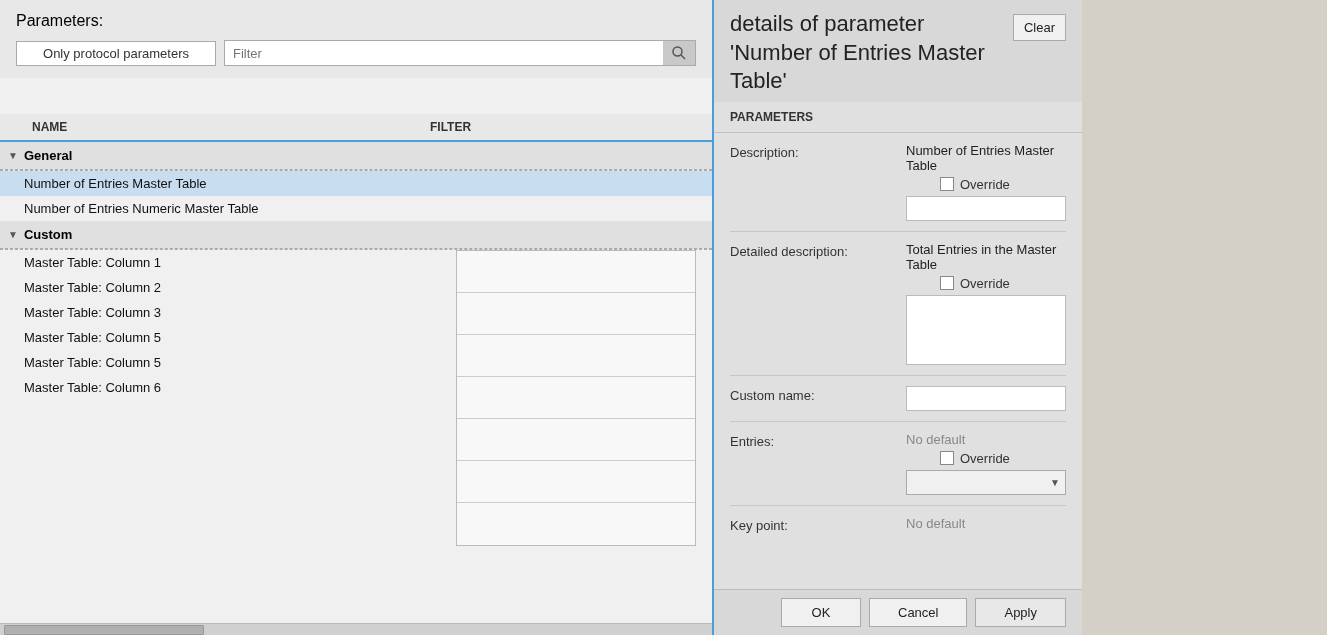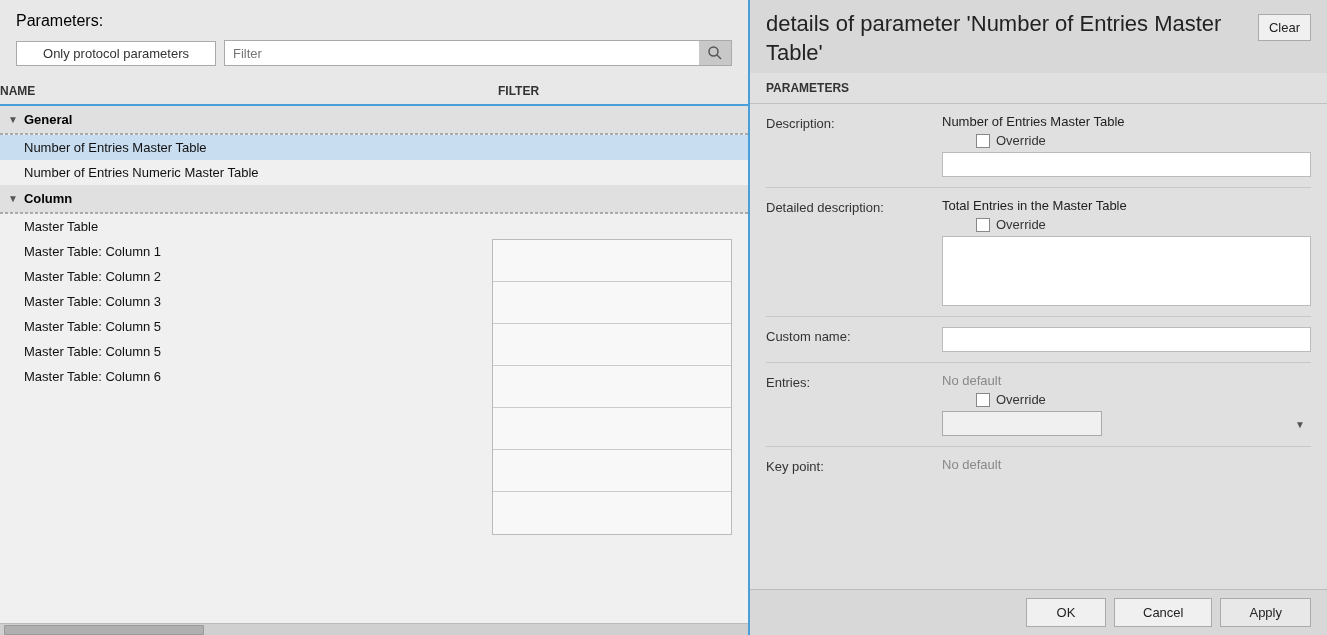--- a/index.html
+++ b/index.html
@@ -8,21 +8,21 @@
       font-size: 13px;
       background: #d4d0c8;
       width: 1327px;
       height: 635px;
       overflow: hidden;
     }
 
     .main-container {
       display: flex;
       flex-direction: column;
-      width: 1327px;
+      width: 1082px;
       height: 635px;
       background: #e8e8e8;
     }
 
     .content-area {
       display: flex;
       flex: 1;
       overflow: hidden;
     }
 
@@ -89,23 +89,24 @@
       background: #c8c8c8;
       border: none;
       cursor: pointer;
       display: flex;
       align-items: center;
       justify-content: center;
     }
 
     .table-header {
       display: flex;
-      padding: 6px 0;
+      padding: 6px 32px;
       background: #e8e8e8;
       border-bottom: 2px solid #4a9eda;
+      margin-top: 36px;
     }
 
     .table-header .col-name {
       flex: 1;
       font-weight: 700;
       font-size: 12px;
       color: #333;
       text-transform: uppercase;
     }
 
@@ -411,28 +412,24 @@
           <div class="item-filter"></div>
         </div>
 
         <div class="list-item">
           <span class="item-name">Number of Entries Numeric Master Table</span>
           <div class="item-filter"></div>
         </div>
 
         <div class="section-header">
           <span class="triangle">▼</span>
-          <span class="section-title">Column</span>
+          <span class="section-title">Custom</span>
         </div>
         <div class="section-divider"></div>
 
-        <div class="list-item">
-          <span class="item-name">Master Table</span>
-          <div class="item-filter"></div>
-        </div>
 
         <div style="position:relative;">
 
           <div style="position:absolute; right:16px; top:0; width:240px; border:1px solid #bbb; background:#fff; z-index:1;">
             <div style="height:42px; border-bottom:1px solid #ccc; background:#f8f8f8;"></div>
             <div style="height:42px; border-bottom:1px solid #ccc; background:#f8f8f8;"></div>
             <div style="height:42px; border-bottom:1px solid #ccc; background:#f8f8f8;"></div>
             <div style="height:42px; border-bottom:1px solid #ccc; background:#f8f8f8;"></div>
             <div style="height:42px; border-bottom:1px solid #ccc; background:#f8f8f8;"></div>
             <div style="height:42px; border-bottom:1px solid #ccc; background:#f8f8f8;"></div>

